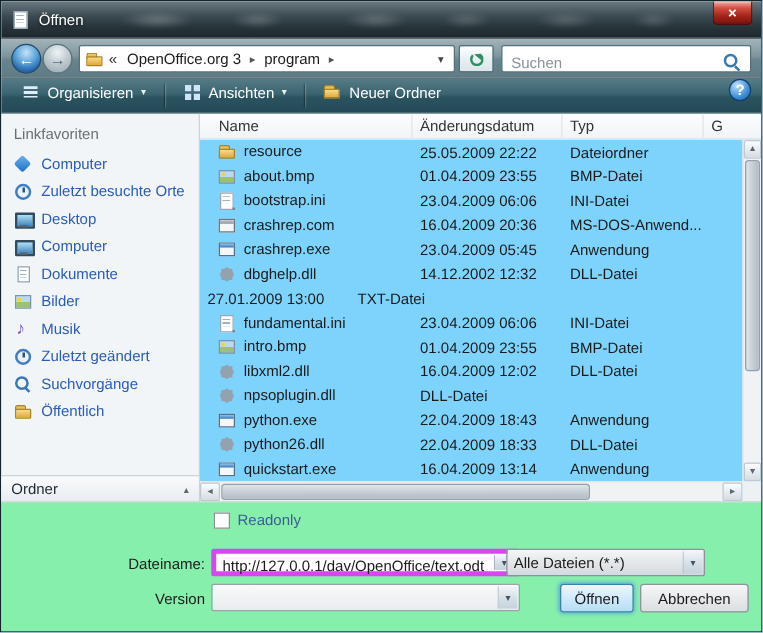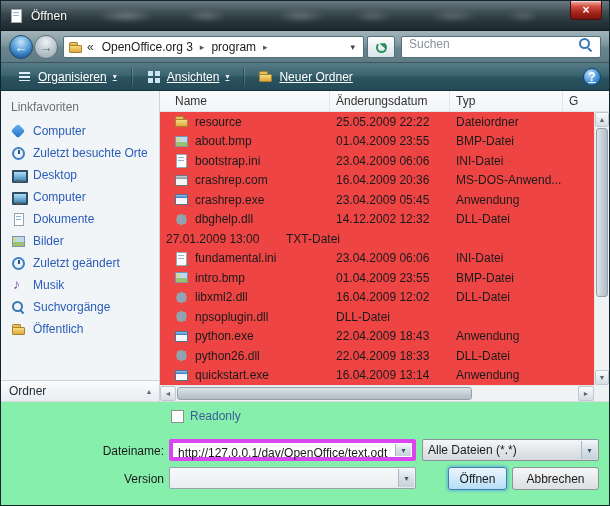--- a/index.html
+++ b/index.html
@@ -39,29 +39,29 @@
   .bc-overflow { color: #333; padding: 0 2px; }
   .crumb { padding: 0 4px; }
   .bc-sep { color: #555; font-size: 9px; padding: 0 1px; }
   .bc-dd { margin-left: auto; color: #444; font-size: 9px; padding: 0 4px; }
   .refresh { position: absolute; left: 366px; top: 5px; width: 28px; height: 22px; border: 1px solid #54707b; border-radius: 2px;
     background: linear-gradient(180deg,#fefefe,#e9f0f4 50%,#dbe5ea); display: flex; align-items: center; justify-content: center; }
   .refresh-icon { position: relative; width: 13px; height: 13px; display: inline-block; }
   .refresh-icon::before { content: ""; position: absolute; inset: 1px; border: 2px solid #2e8f5f; border-radius: 50%; border-top-color: transparent; }
   .refresh-icon::after { content: ""; position: absolute; right: -1px; top: -2px; border: 4px solid transparent; border-bottom-color: #2e8f5f; transform: rotate(40deg); }
   .searchbox { position: absolute; left: 400px; top: 5px; width: 200px; height: 22px; background: #fff;
-    border: 1px solid #54707b; border-radius: 2px; display: flex; align-items: flex-start; padding: 0 7px; }
+    border: 1px solid #54707b; border-radius: 2px; display: flex; align-items: flex-end; padding: 0 7px; }
   .search-ph { color: #8b9298; }
   .mag { position: relative; width: 15px; height: 15px; margin-left: auto; display: inline-block; }
   .mag::before { content: ""; position: absolute; left: 1px; top: 1px; width: 7px; height: 7px; border: 2px solid #3a78b5; border-radius: 50%; }
   .mag::after { content: ""; position: absolute; left: 10px; top: 10px; width: 5px; height: 2px; background: #3a78b5; transform: rotate(45deg); transform-origin: left center; }
 
   
-  .toolbar { height: 28px; display: flex; align-items: center; padding: 0 8px; gap: 0; color: #fff;
-    background: linear-gradient(180deg,#567b87 0%,#3a6470 45%,#2b535f 55%,#234a56 100%); border-bottom: 1px solid #17333d; text-decoration: underline; }
+  .toolbar { height: 28px; display: flex; align-items: flex-start; padding: 0 8px; gap: 0; color: #fff;
+    background: linear-gradient(180deg,#567b87 0%,#3a6470 45%,#2b535f 55%,#234a56 100%); border-bottom: 1px solid #17333d; }
   .tbtn { display: flex; align-items: center; gap: 6px; padding: 3px 8px; border-radius: 3px; }
   .tb-dd { font-size: 8px; opacity: .9; }
   .tb-sep { width: 1px; align-self: stretch; margin: 4px 6px; background: rgba(0,0,0,.28); box-shadow: 1px 0 0 rgba(255,255,255,.18); }
   .tb-icon { position: relative; width: 15px; height: 15px; display: inline-block; flex: 0 0 15px; }
   .tb-organize-icon::before { content: ""; position: absolute; left: 2px; top: 3px; width: 11px; height: 9px;
     background: repeating-linear-gradient(180deg,#dfeefb 0 2px,transparent 2px 4px); }
   .tb-views-icon::before { content: ""; position: absolute; left: 2px; top: 2px; width: 5px; height: 5px; background: #cfe4f6;
     box-shadow: 7px 0 0 #cfe4f6, 0 7px 0 #cfe4f6, 7px 7px 0 #cfe4f6; }
   .help-btn { margin-left: auto; width: 18px; height: 18px; border-radius: 50%; font-weight: bold;
     background: radial-gradient(circle at 35% 28%,#c2e1f8 0%,#3e8ed6 60%,#1b5ea6 100%);
@@ -96,38 +96,38 @@
   .si-desktop::after, .si-computer::after { content: ""; position: absolute; left: 5px; top: 12px; width: 6px; height: 2px; background: #53646e; }
   .si-documents::before { content: ""; position: absolute; left: 3px; top: 1px; width: 8px; height: 11px; background: #fff; border: 1px solid #93a2b2; }
   .si-documents::after { content: ""; position: absolute; left: 5px; top: 4px; width: 5px; height: 6px;
     background: repeating-linear-gradient(180deg,#8fb3d9 0 1px,transparent 1px 3px); }
   .si-music::before { content: "♪"; position: absolute; left: 2px; top: -2px; color: #7a52b8; font-size: 14px; }
   .si-searches::before { content: ""; position: absolute; left: 1px; top: 1px; width: 7px; height: 7px; border: 2px solid #3a78b5; border-radius: 50%; }
   .si-searches::after { content: ""; position: absolute; left: 9px; top: 9px; width: 5px; height: 2px; background: #3a78b5; transform: rotate(45deg); transform-origin: left center; }
   .app-icon { flex: 0 0 15px; position: relative; z-index: 1; }
 
   
-  .main { position: absolute; top: 90px; left: 0; width: 608px; height: 310px; display: flex; background: #ef4444; }
+  .main { position: absolute; top: 90px; left: 0; width: 608px; height: 310px; display: flex; background: #7dd3fc; }
   .sidebar { width: 159px; position: relative; background: #f2f5f8; border-right: 1px solid #ccd4da; }
   .side-header { color: #6b6f73; padding: 9px 0 6px 10px; }
   .side-item { display: flex; align-items: center; gap: 7px; height: 22px; padding-left: 10px; color: #2a5cb8; }
   .folders-bar { position: absolute; left: 0; right: 0; bottom: 0; height: 21px; border-top: 1px solid #ccd4da;
     background: linear-gradient(180deg,#fafbfc,#e8edf1); display: flex; align-items: center; padding: 0 8px; color: #1f2a33; margin-top: 40px; }
   .folders-chev { margin-left: auto; font-size: 8px; color: #5a6770; }
 
   .listarea { flex: 1; position: relative; }
   .lheader { height: 21px; display: flex; background: linear-gradient(180deg,#fcfdfe,#f1f4f7); border-bottom: 1px solid #e0e5ea; color: #333; }
   .hcol { display: flex; align-items: center; padding-left: 6px; border-right: 1px solid #e0e5ea; }
   .hc-name { width: 170px; padding-left: 15px; }
   .hc-date { width: 120px; }
   .hc-type { width: 113px; }
   .hc-size { flex: 1; border-right: none; }
   .rows { position: absolute; top: 21px; left: 0; right: 15px; bottom: 16px; overflow: hidden; }
   .frow { height: 19.5px; display: flex; align-items: center; }
-  .cell-name { width: 170px; display: flex; align-items: center; gap: 6px; padding-left: 14px; overflow: hidden; white-space: nowrap; }
+  .cell-name { width: 170px; display: flex; align-items: flex-start; gap: 6px; padding-left: 14px; overflow: hidden; white-space: nowrap; }
   .cell-date { width: 120px; padding-left: 6px; white-space: nowrap; }
   .cell-type { width: 113px; padding-left: 6px; white-space: nowrap; overflow: hidden; }
 
   
   .sbtn { display: flex; align-items: center; justify-content: center; font-size: 7px; color: #5b6771;
     background: linear-gradient(180deg,#fbfcfd,#e3e9ee 60%,#d5dde3); border: 1px solid #c0c9d1; border-radius: 2px; }
   .vscroll { position: absolute; top: 21px; right: 0; bottom: 16px; width: 15px; background: #f0f2f4; border-left: 1px solid #e3e7ea; }
   .vs-up { position: absolute; top: 0; left: 0; right: 0; height: 15px; }
   .vs-down { position: absolute; bottom: 0; left: 0; right: 0; height: 15px; }
   .vs-thumb { position: absolute; left: 1px; right: 1px; top: 16px; height: 62%;
@@ -142,21 +142,21 @@
   
   .footer { position: absolute; left: 0; right: 0; bottom: 0; height: 104px; background: #86efac; border-top: 1px solid #d8dadc; }
   .readonly { position: absolute; left: 170px; top: 7px; display: flex; align-items: center; gap: 6px; }
   .checkbox { width: 13px; height: 13px; background: #fff; border: 1px solid #8e8f8f; }
   .readonly-label { color: #3c5d96; }
   .flabel { position: absolute; left: 55px; width: 108px; text-align: right; }
   .lbl-filename { top: 42px; }
   .lbl-version { top: 70px; }
   .combo { position: absolute; height: 22px; border-radius: 2px; }
   .combo-filename { left: 168px; top: 37px; width: 247px; background: #fff; border: 4px solid #d946ef; }
-  .combo-filetype { left: 421px; top: 37px; width: 177px; background: linear-gradient(180deg,#f4f6f7,#e2e6e9 55%,#d4d9dd); border: 1px solid #8a939b; }
+  .combo-filetype { left: 404px; top: 37px; width: 159px; background: linear-gradient(180deg,#f4f6f7,#e2e6e9 55%,#d4d9dd); border: 1px solid #8a939b; }
   .combo-version { left: 168px; top: 65px; width: 247px; background: linear-gradient(180deg,#f8f9fa,#e9ecef); border: 1px solid #9aa3ab; }
   .combo-text { position: absolute; left: 5px; top: 3px; right: 19px; white-space: nowrap; overflow: hidden; }
   .combo-btn { position: absolute; top: 1px; bottom: 1px; right: 1px; width: 16px;
     background: linear-gradient(180deg,#f2f6f9,#d7e0e8 50%,#c6d2db); border-left: 1px solid #aab8c4;
     display: flex; align-items: center; justify-content: center; font-size: 8px; color: #45535e; border-radius: 0 1px 1px 0; }
   .btn { position: absolute; top: 65px; height: 23px; display: flex; align-items: center; justify-content: center; border-radius: 3px; }
   .btn-open { left: 447px; width: 59px; border: 1px solid #3c7fb1;
     background: linear-gradient(180deg,#ecf6fd,#d1eafa 50%,#b6def6); box-shadow: 0 0 3px 1px rgba(90,168,220,.85); }
   .btn-cancel { left: 511px; width: 87px; border: 1px solid #8e9299;
     background: linear-gradient(180deg,#f6f7f8,#e8eaec 50%,#dcdfe2); }
@@ -244,26 +244,26 @@
   </div>
           <div class="side-item">
     <span class="si si-documents"></span>
     <span>Dokumente</span>
   </div>
           <div class="side-item">
     <span class="si si-pictures"></span>
     <span>Bilder</span>
   </div>
           <div class="side-item">
+    <span class="si si-music"></span>
+    <span>Musik</span>
+  </div>
+          <div class="side-item">
     <span class="si si-recent-changed"></span>
     <span>Zuletzt geändert</span>
-  </div>
-          <div class="side-item">
-    <span class="si si-music"></span>
-    <span>Musik</span>
   </div>
           <div class="side-item">
     <span class="si si-searches"></span>
     <span>Suchvorgänge</span>
   </div>
           <div class="side-item">
     <span class="si si-public"></span>
     <span>Öffentlich</span>
   </div>
         </div>

